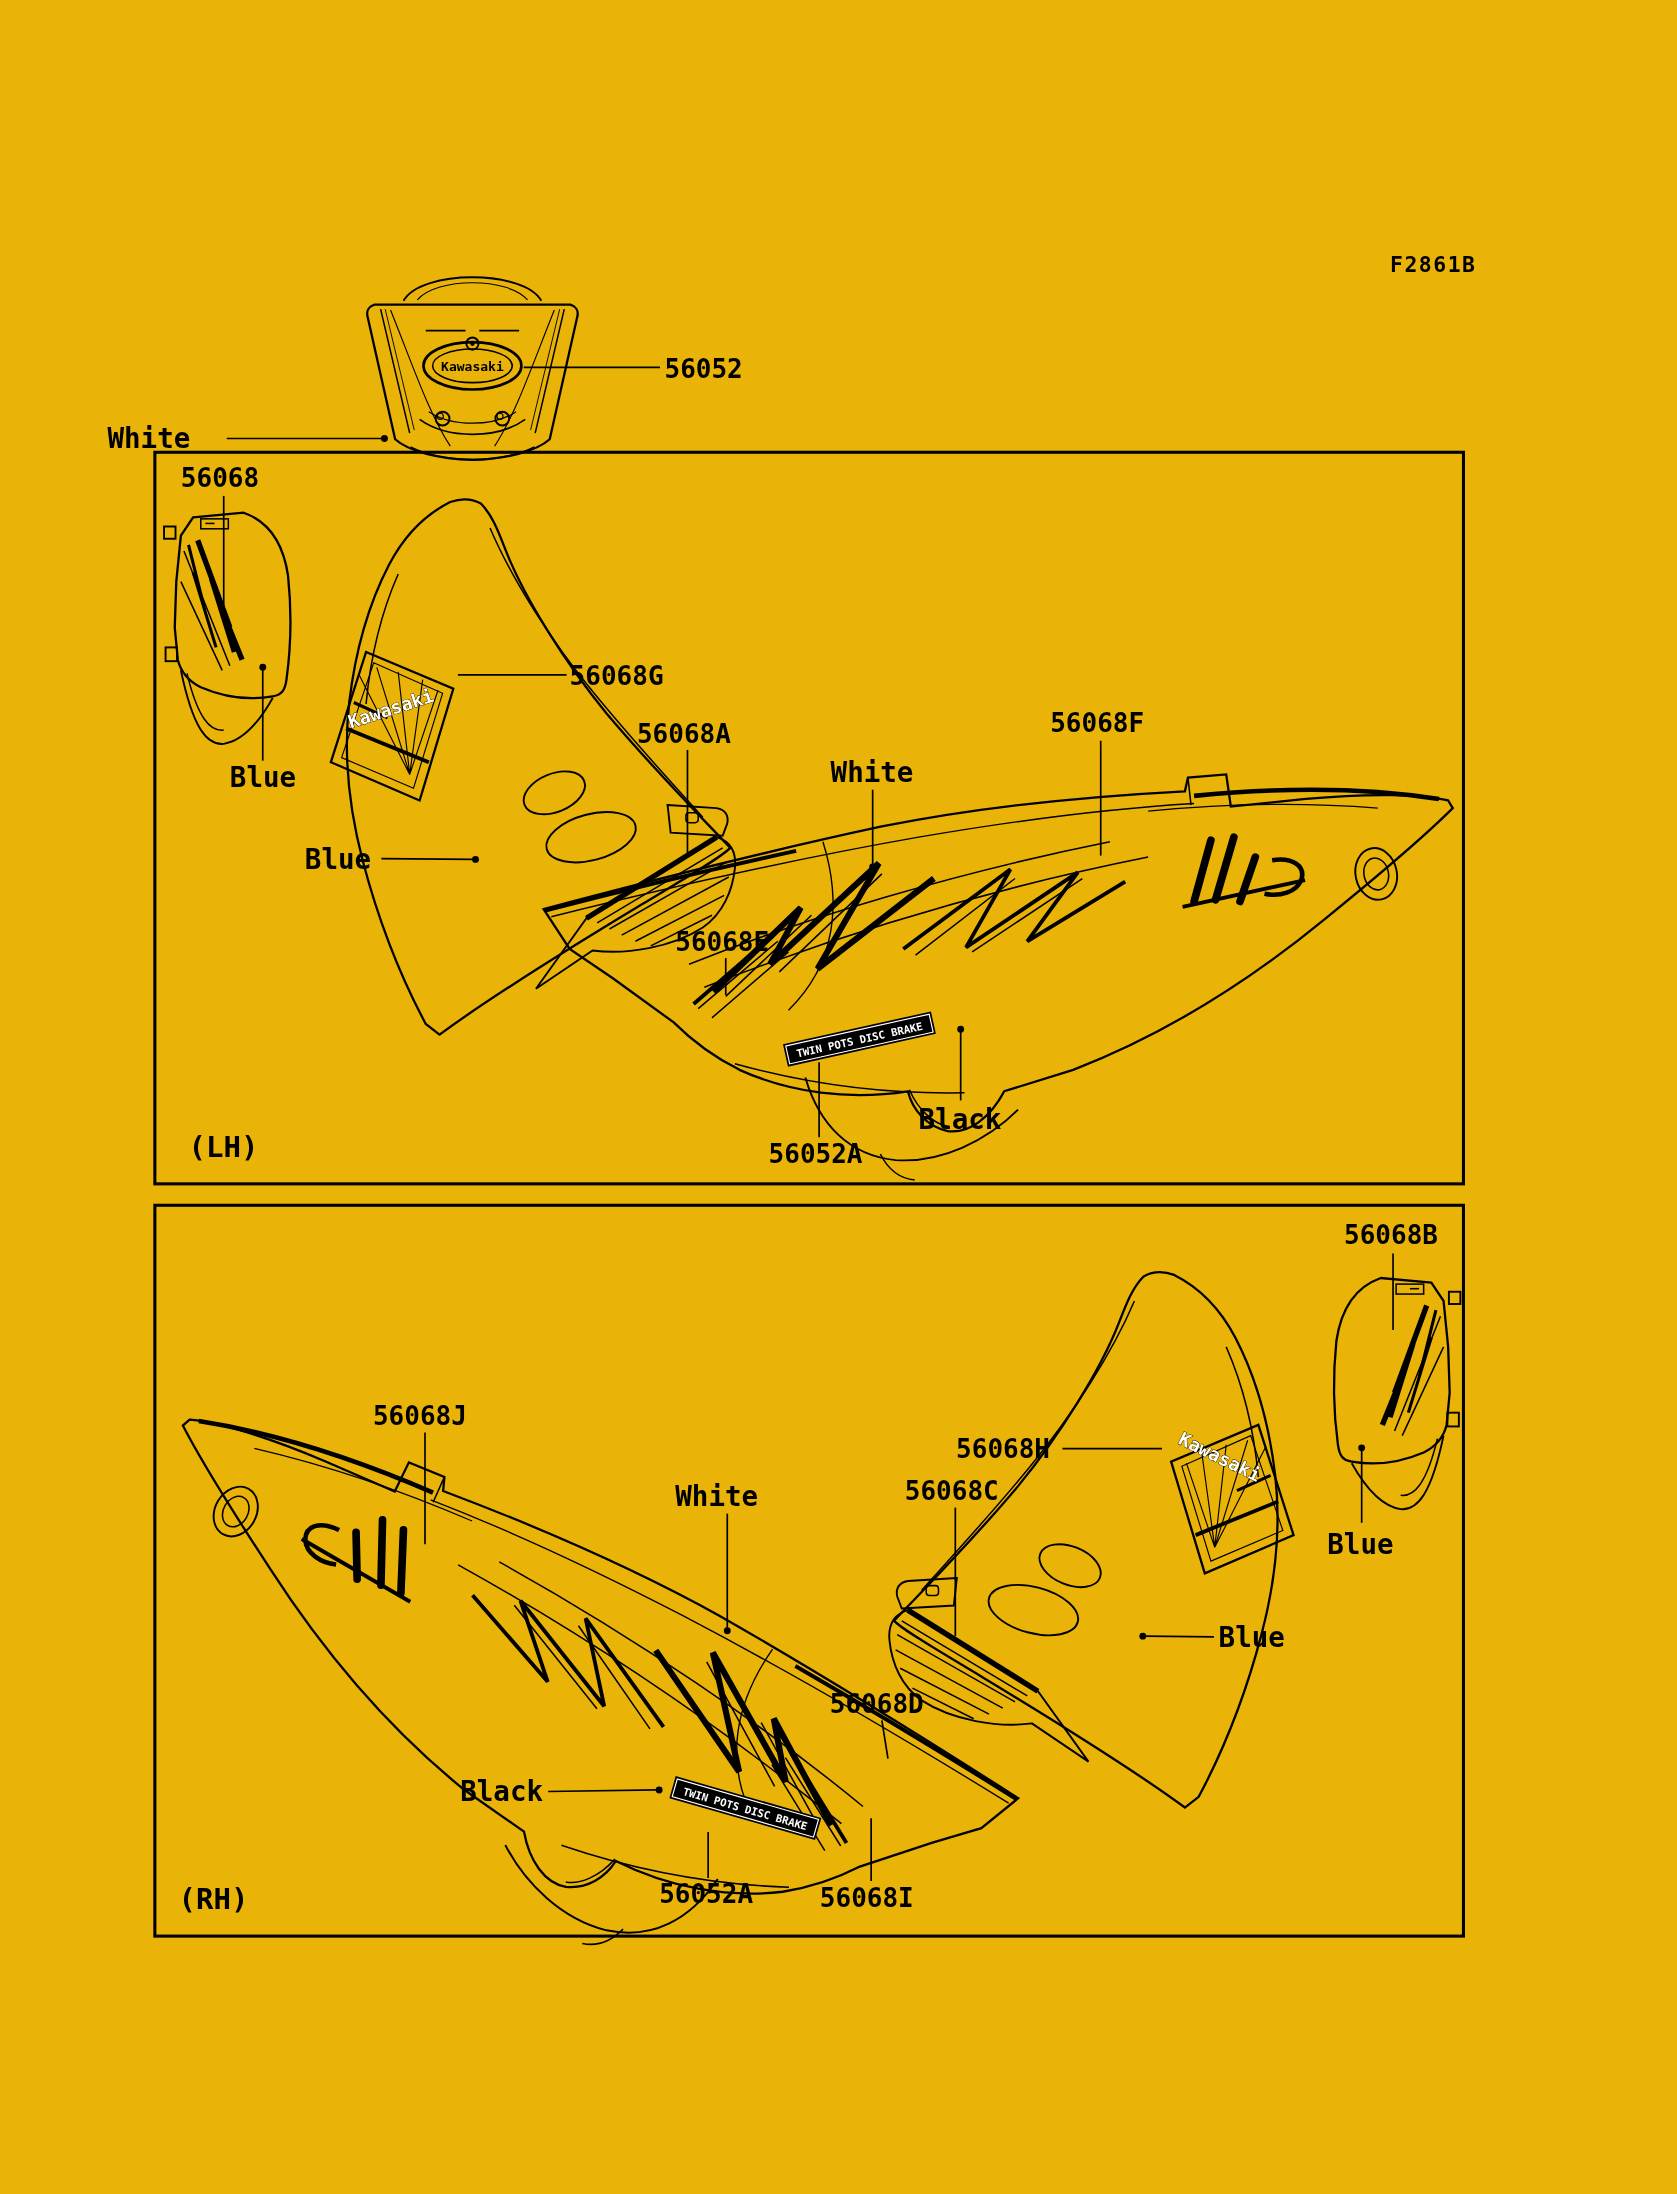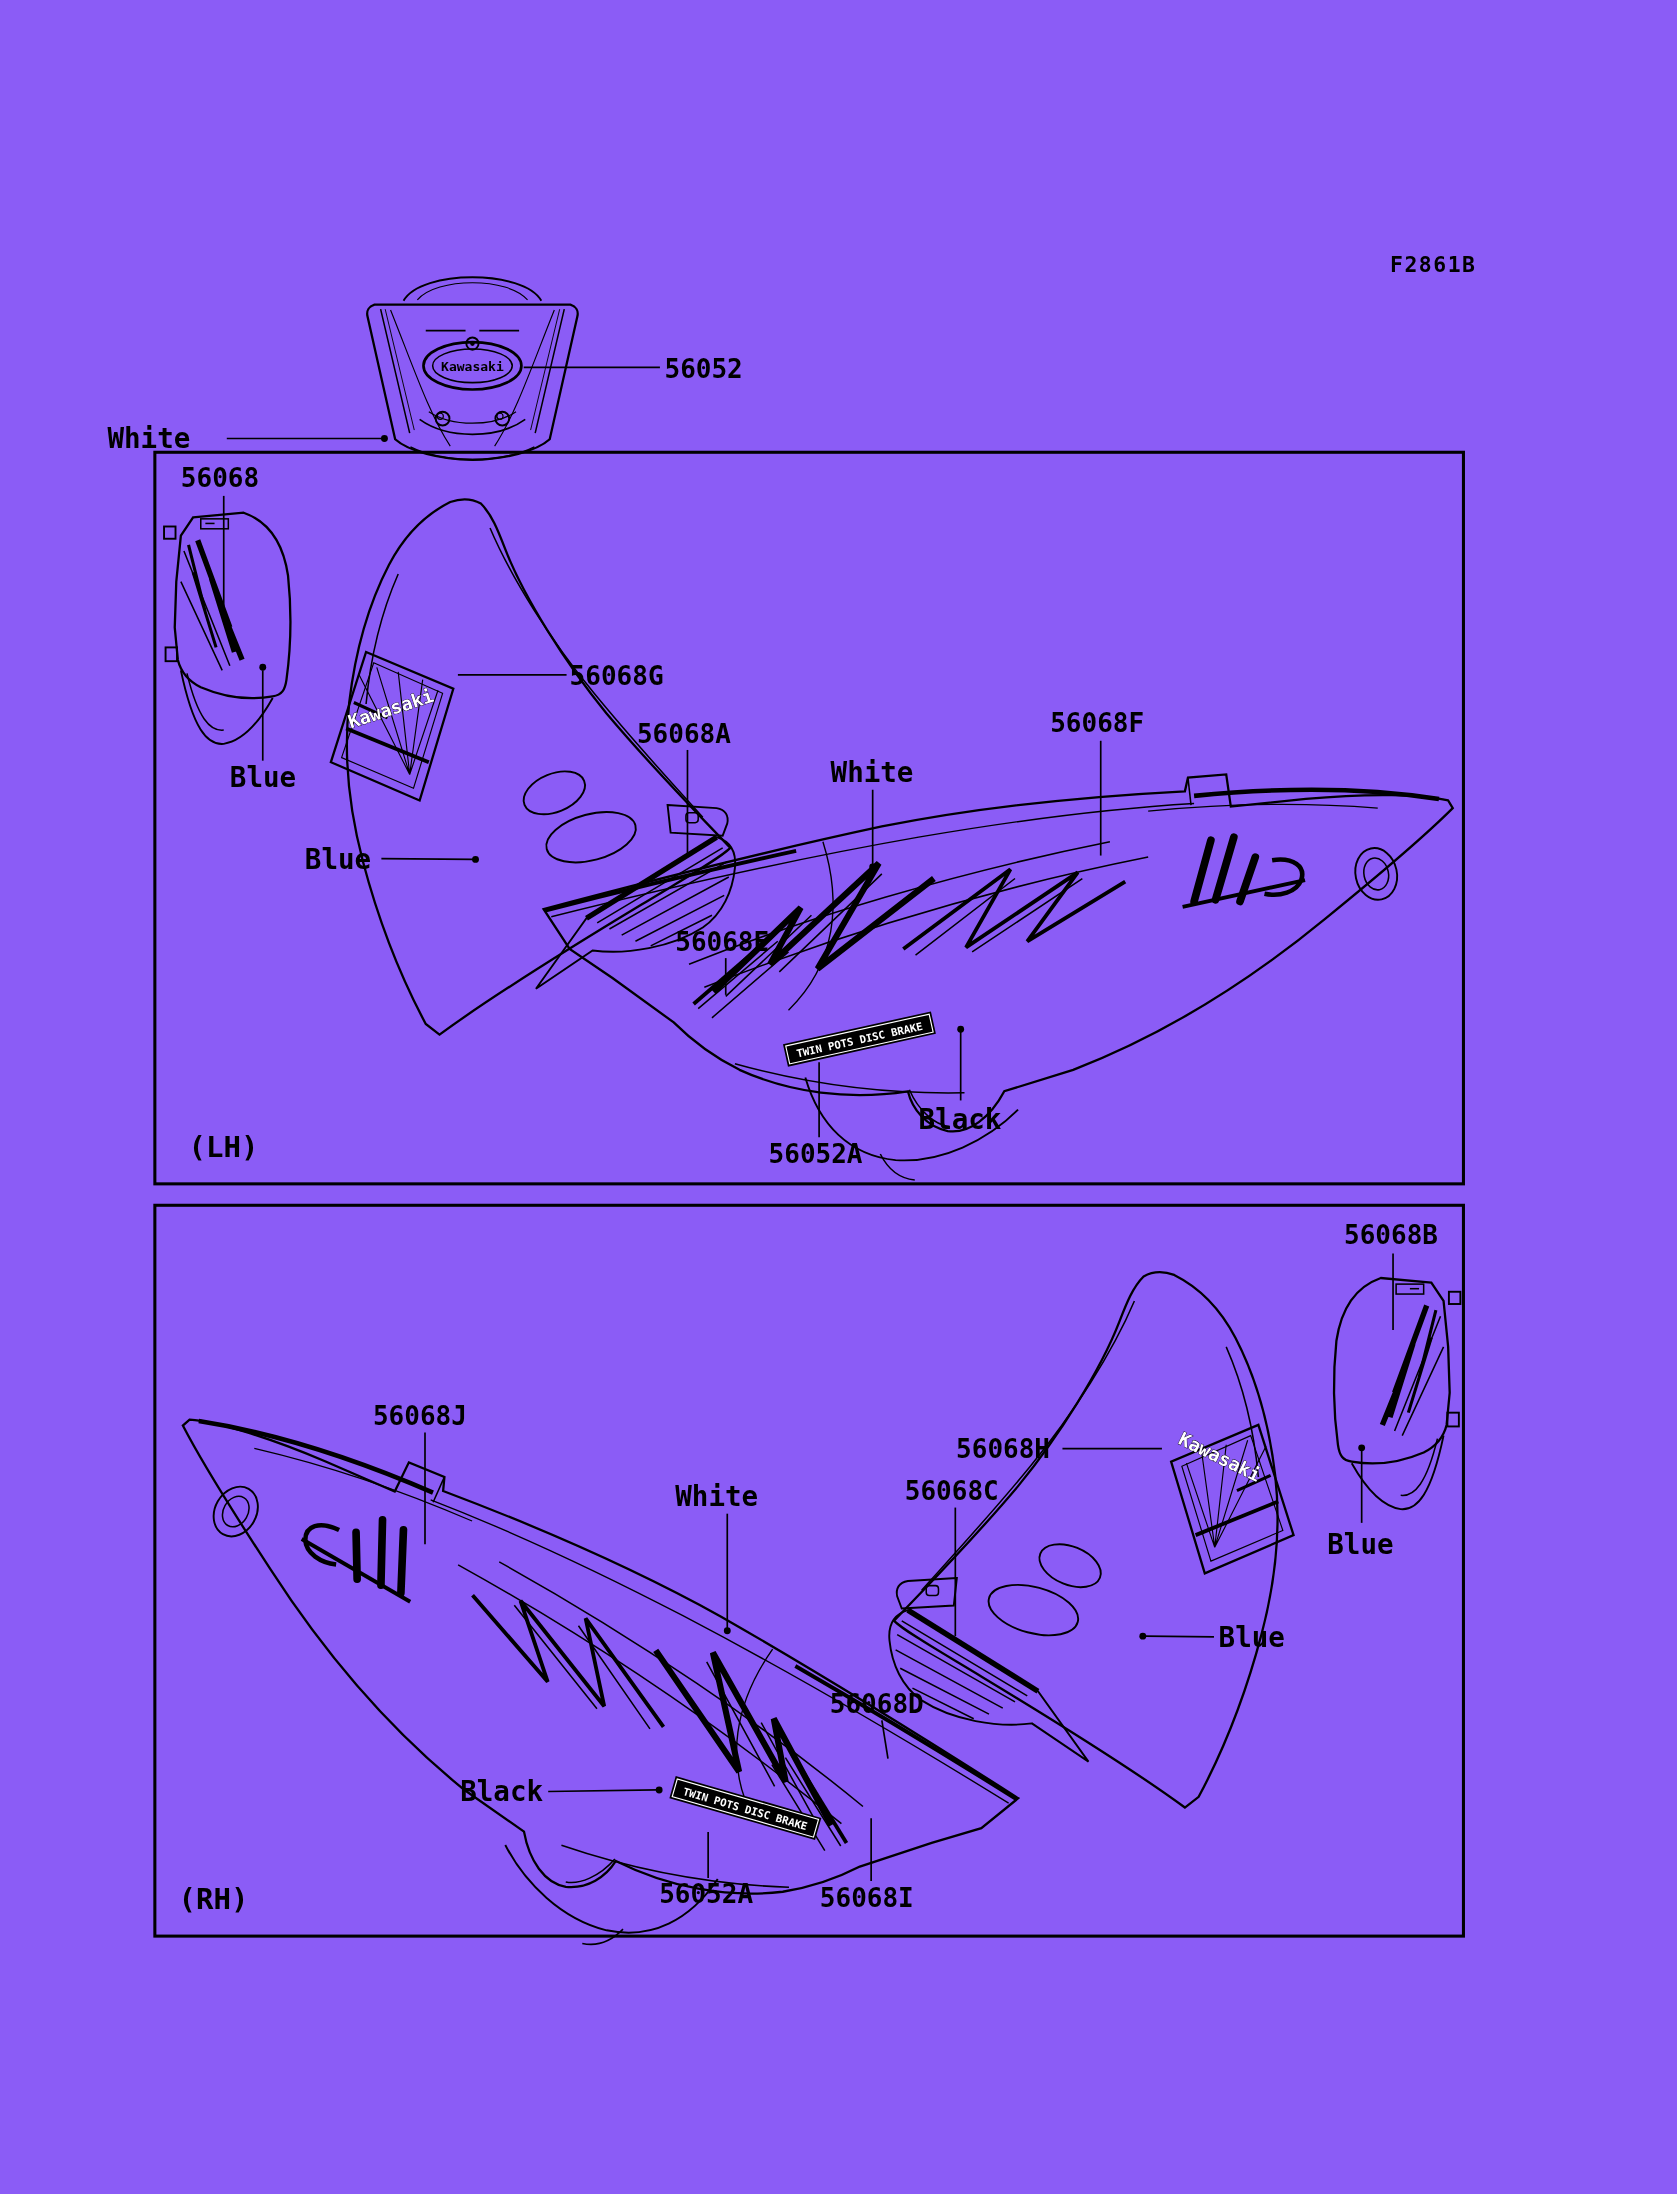--- a/index.html
+++ b/index.html
@@ -1,16 +1,16 @@
 <!DOCTYPE html>
 <html style="font-size:12.2px"><head>
 <meta charset="utf-8">
 <style>
   html,body{margin:0;padding:0;background:#ffffff;}
-  #page{position:relative;width:1678px;height:2194px;background:#8b5cf6;overflow:hidden;text-decoration:underline;}
+  #page{position:relative;width:1678px;height:2194px;background:#eab308;overflow:hidden;text-decoration:underline;}
   svg{position:absolute;left:0;top:0;}
   .ln{stroke:#000;fill:none;}
   .lbl{font-family:"DejaVu Sans Mono",monospace;font-weight:bold;fill:#000;}
   .decal{font-family:"DejaVu Sans Mono",monospace;font-weight:bold;}
 </style>
 </head>
 <body>
 
 <div id="page">
 <svg width="1678" height="2194" viewBox="0 0 2192 2867">

